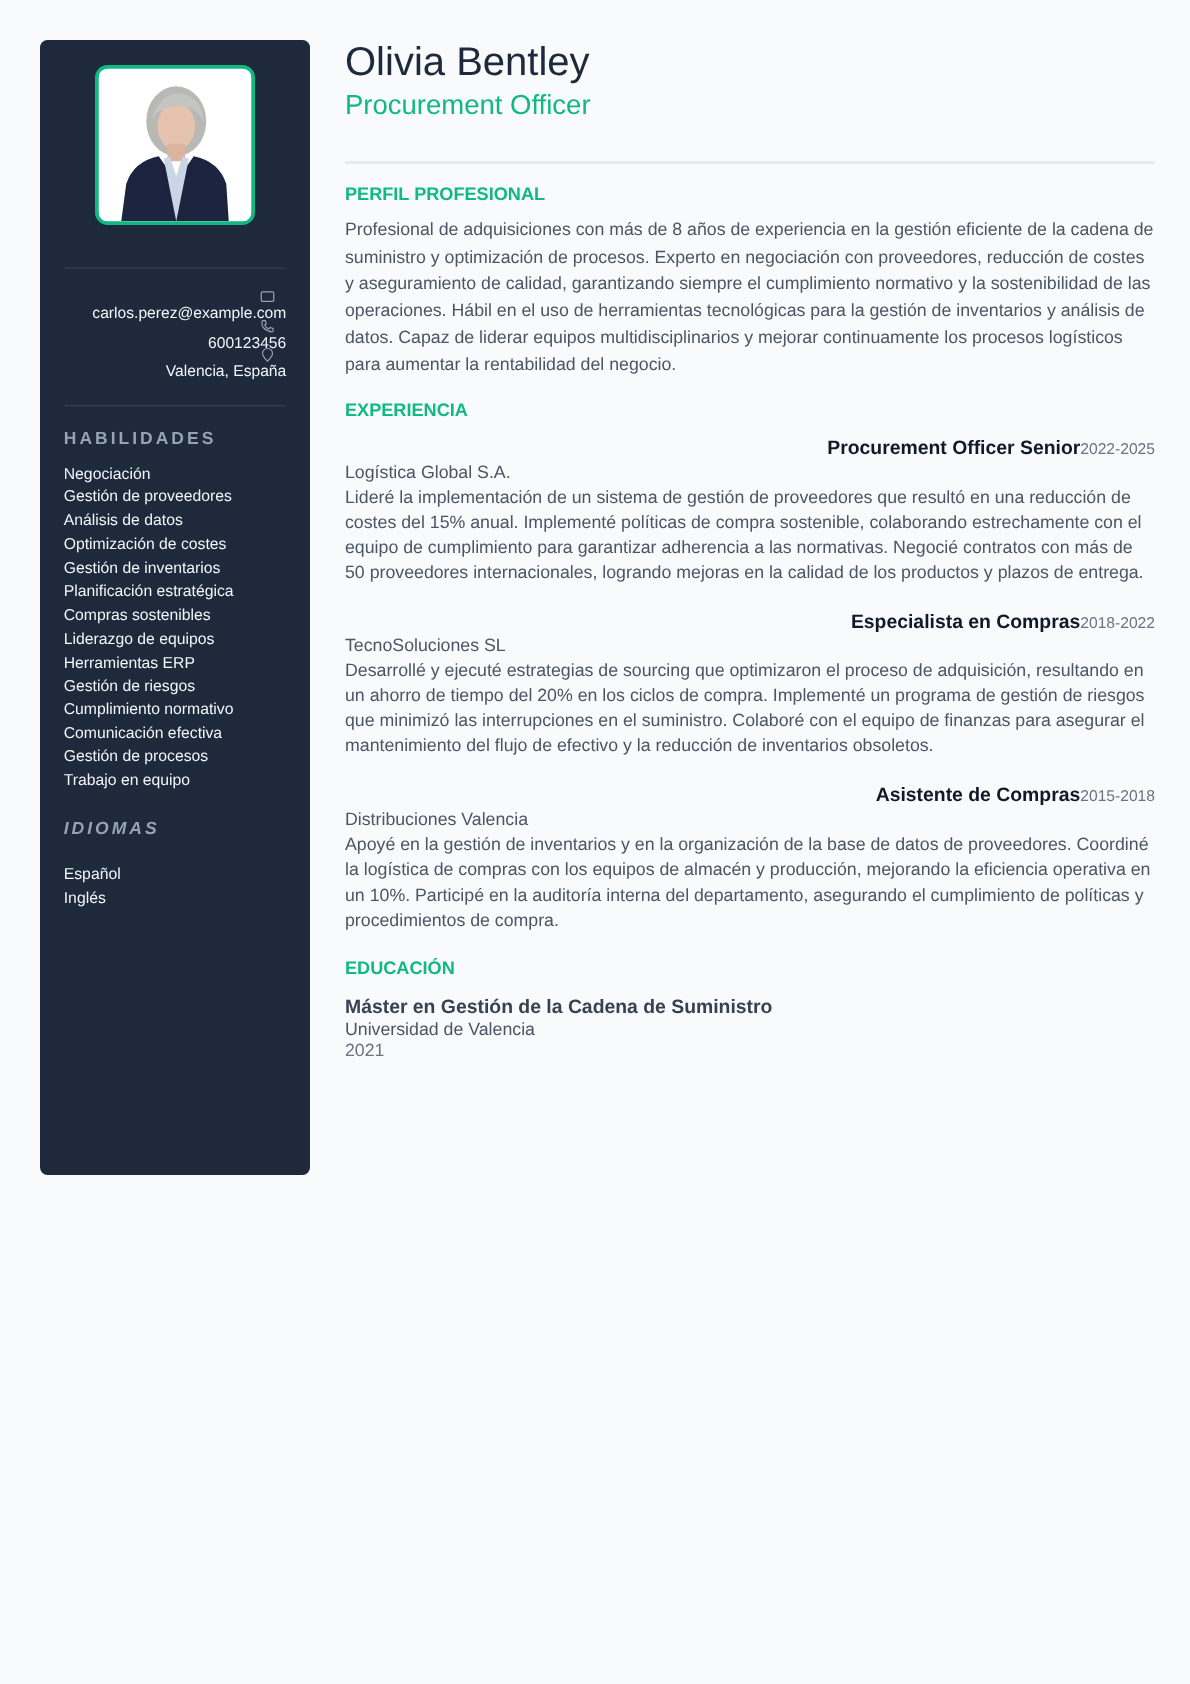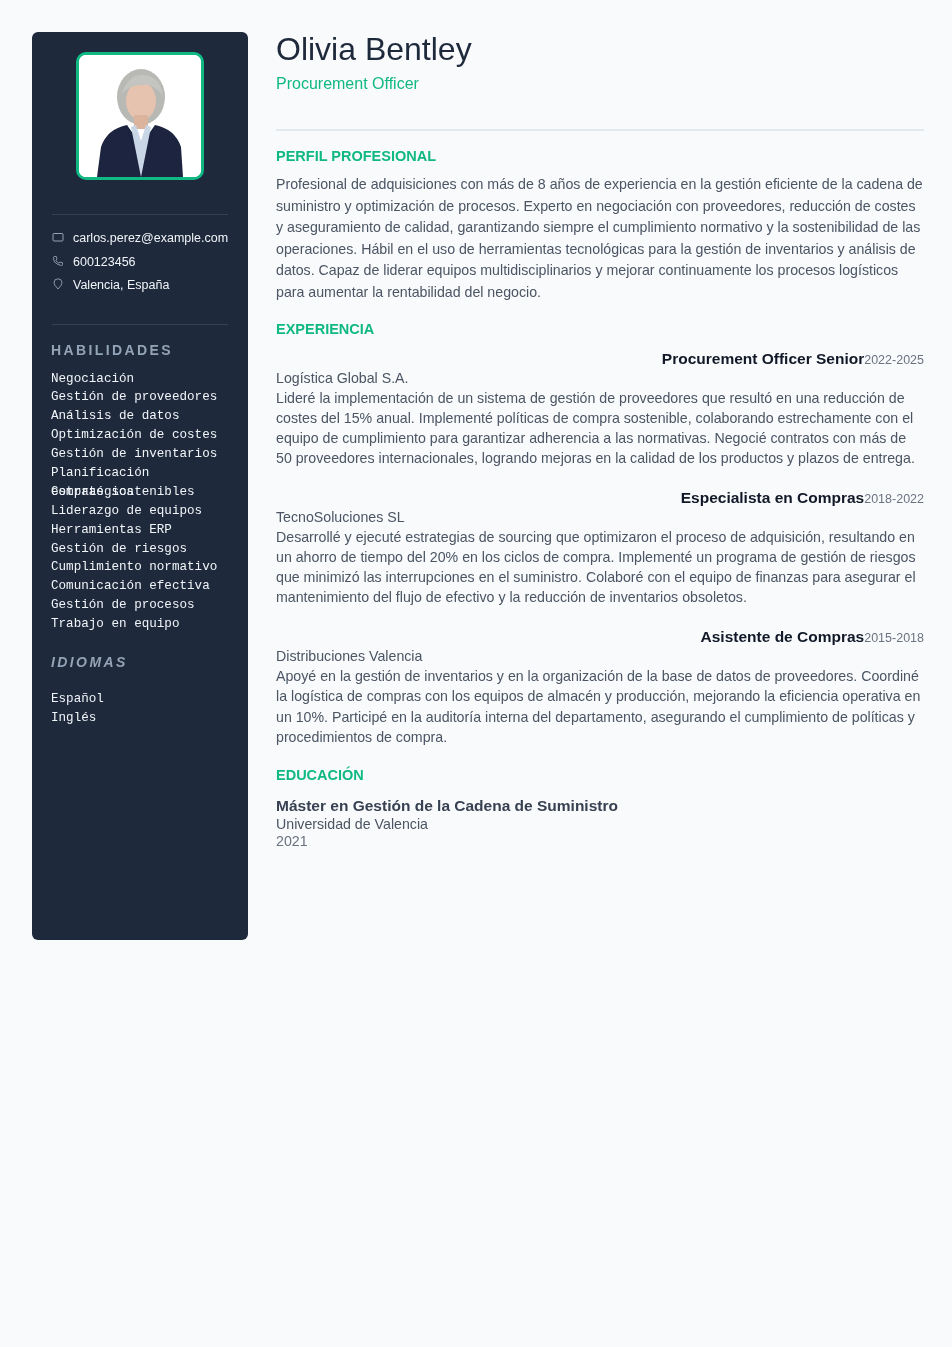--- a/index.html
+++ b/index.html
@@ -13,35 +13,35 @@
     .photo-wrap {
       width: 128px; height: 128px; margin: 0 auto; border: 3px solid #10b981;
       border-radius: 10px; background: #ffffff; overflow: hidden; position: relative;
     }
     .photo-wrap svg { display: block; width: 100%; height: 100%; }
 
     .divider { height: 1px; background: #334155; margin: 0 1px; }
     .divider.top { margin-top: 34px; }
 
     .contact { list-style: none; margin-top: 16px; margin-bottom: 22px; }
-    .contact li { display: flex; align-items: flex-start; height: 23.5px; font-size: 12.5px; color: #f1f5f9; }
+    .contact li { display: flex; align-items: flex-end; height: 23.5px; font-size: 12.5px; color: #f1f5f9; flex-direction: column; }
     .contact .ic { width: 12px; height: 12px; margin-right: 9px; margin-left: 1px; display: inline-flex; }
     .contact .ic svg { width: 12px; height: 12px; }
 
     .side-heading {
       font-size: 14px; font-weight: bold; letter-spacing: 2.4px; color: #94a3b8;
       margin-top: 17px; margin-bottom: 12px;
     }
-    .side-list { list-style: none; font-family: Liberation Mono, monospace; }
+    .side-list { list-style: none; }
     .side-list li { font-size: 12.6px; color: #f1f5f9; height: 18.9px; line-height: 18.9px; }
     .side-heading.lang { margin-top: 20px; margin-bottom: 20px; font-style: italic; }
 
     .main { position: absolute; left: 276px; top: 30px; width: 648px; }
     .name { font-size: 32px; color: #1e293b; font-weight: normal; line-height: 38px; }
-    .role { font-size: 16px; color: #10b981; margin-top: 4px; line-height: 24px; }
+    .role { font-size: 22px; color: #10b981; margin-top: 4px; line-height: 24px; }
     .hr { height: 2px; background: #e2e8f0; margin-top: 33px; }
 
     .sec-title { font-size: 14.5px; font-weight: bold; color: #10b981; margin-top: 16px; line-height: 18px; }
     .profile { font-size: 14.2px; line-height: 21.6px; color: #4b5563; margin-top: 9px; }
 
     .job { margin-top: 12px; }
     .job:first-of-type { margin-top: 11px; }
     .job-head { display: flex; justify-content: flex-end; align-items: baseline; }
     .job-title { font-size: 15.5px; font-weight: bold; color: #111827; line-height: 20px; }
     .job-date { font-size: 12.5px; color: #6b7280; }

